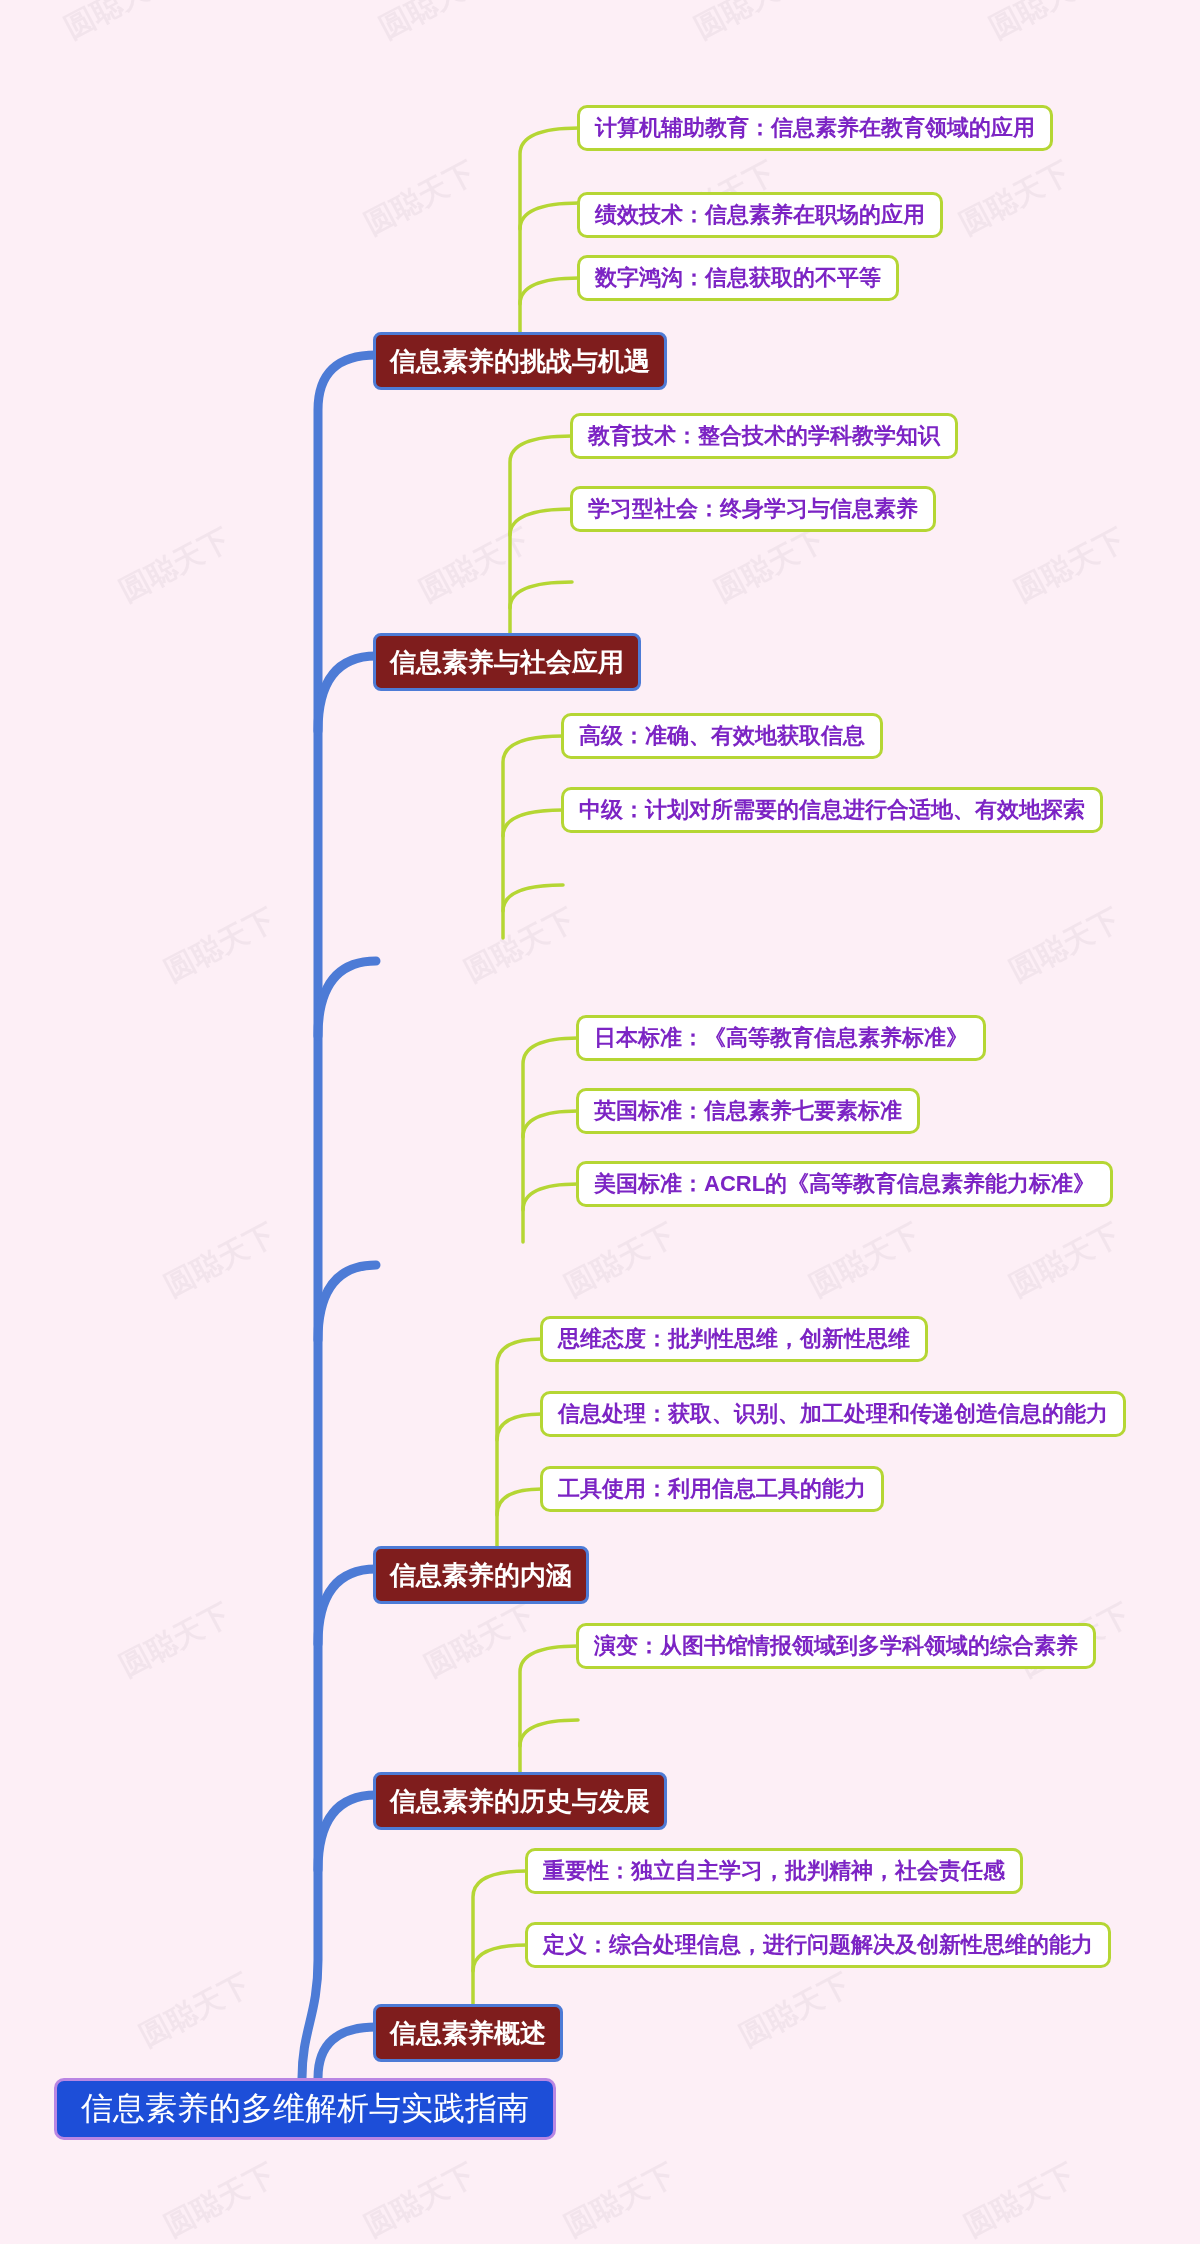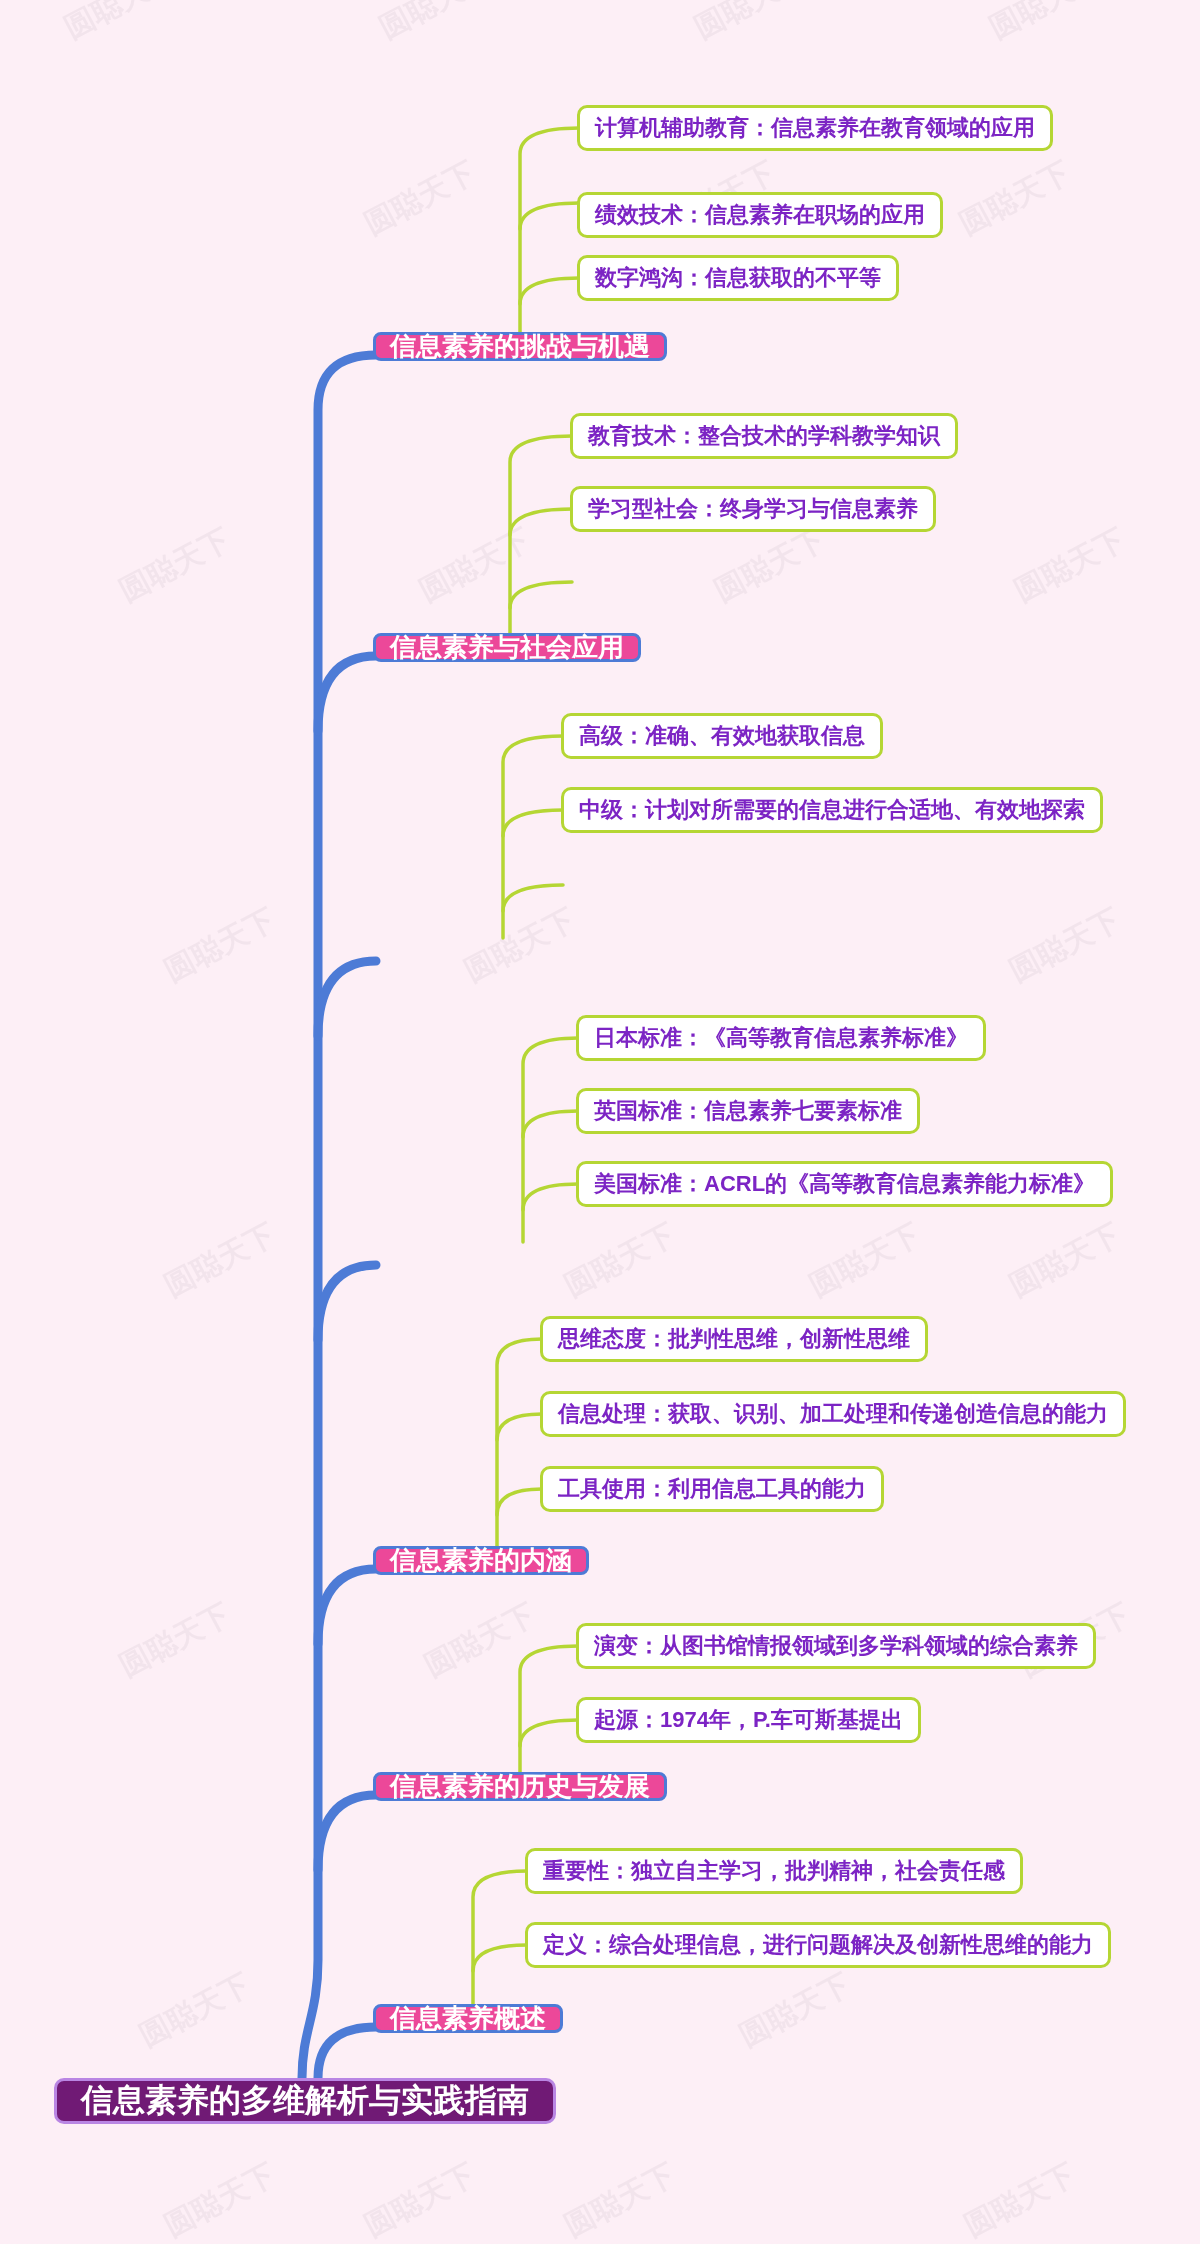--- a/index.html
+++ b/index.html
@@ -42,37 +42,37 @@
     height:46px;
     padding:0 15px;
     background:#ffffff;
     border:3.5px solid #b5d634;
     border-radius:10px;
     color:#7c24c4;
     font-weight:bold;
     font-size:22px;
   }
   .branch{
-    height:29px;
+    height:58px;
     padding:0 14px;
-    background:#ec4899;
+    background:#7f1d1d;
     border:3.5px solid #4d7bd6;
     border-radius:8px;
     color:#ffffff;
     font-weight:bold;
     font-size:26px;
   }
   .root{
-    height:46px;
+    height:62px;
     padding:0 24px;
-    background:#701a75;
+    background:#1d4ed8;
     border:3px solid #b986e3;
     border-radius:10px;
     color:#ffffff;
-    font-weight:bold;
+    font-weight:normal;
     font-size:32px;
   }
 </style>
 </head>
 <body>
 
 <div class="canvas">
 
   <span class="wm" style="left:60px;top:-18px">圆聪天下</span>
   <span class="wm" style="left:375px;top:-18px">圆聪天下</span>
@@ -162,19 +162,18 @@
   <div class="node child" style="left:576px;top:1088px">英国标准：信息素养七要素标准</div>
   <div class="node child" style="left:576px;top:1161px">美国标准：ACRL的《高等教育信息素养能力标准》</div>
 
   <div class="node branch" style="left:373px;top:1546px">信息素养的内涵</div>
   <div class="node child" style="left:540px;top:1316px">思维态度：批判性思维，创新性思维</div>
   <div class="node child" style="left:540px;top:1391px">信息处理：获取、识别、加工处理和传递创造信息的能力</div>
   <div class="node child" style="left:540px;top:1466px">工具使用：利用信息工具的能力</div>
 
   <div class="node branch" style="left:373px;top:1772px">信息素养的历史与发展</div>
   <div class="node child" style="left:576px;top:1623px">演变：从图书馆情报领域到多学科领域的综合素养</div>
-  <div class="node child" style="left:576px;top:1697px">起源：1974年，P.车可斯基提出</div>
 
   <div class="node branch" style="left:373px;top:2004px">信息素养概述</div>
   <div class="node child" style="left:525px;top:1848px">重要性：独立自主学习，批判精神，社会责任感</div>
   <div class="node child" style="left:525px;top:1922px">定义：综合处理信息，进行问题解决及创新性思维的能力</div>
 
 </div>
 
 </body></html>

